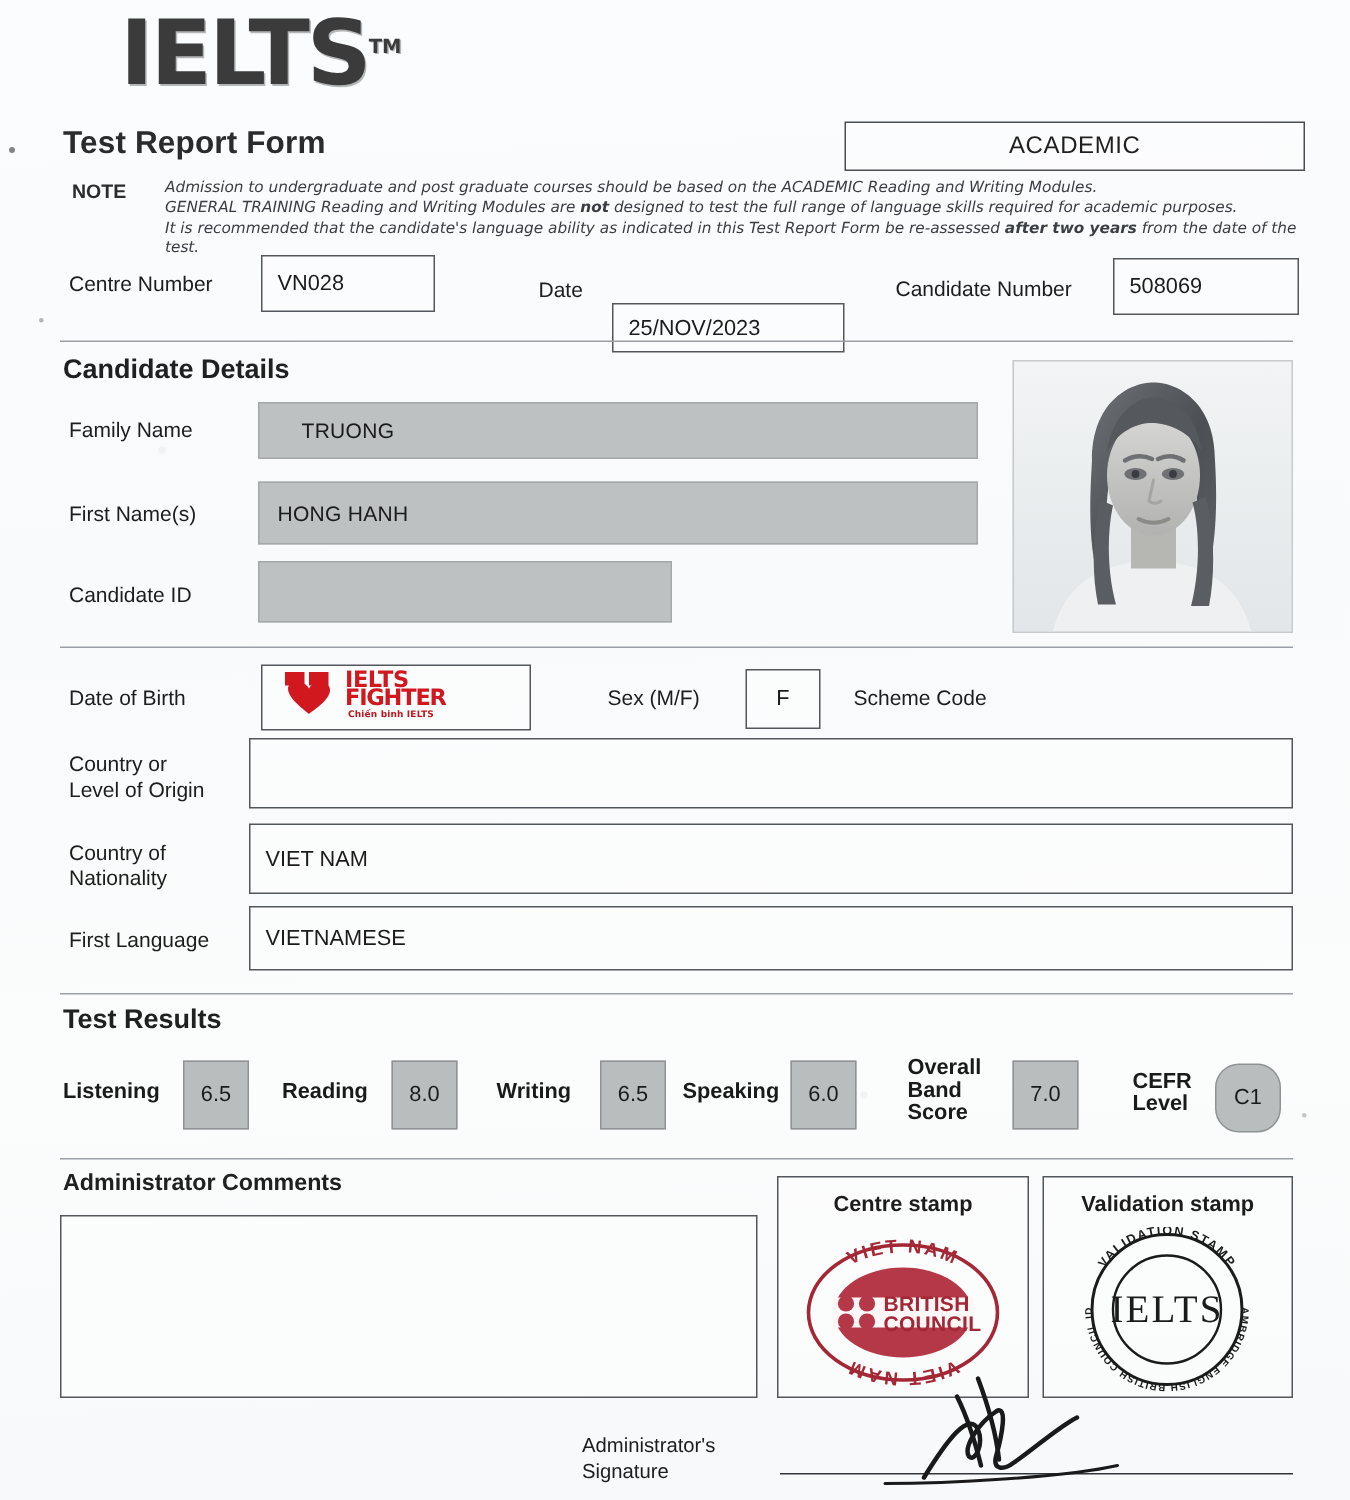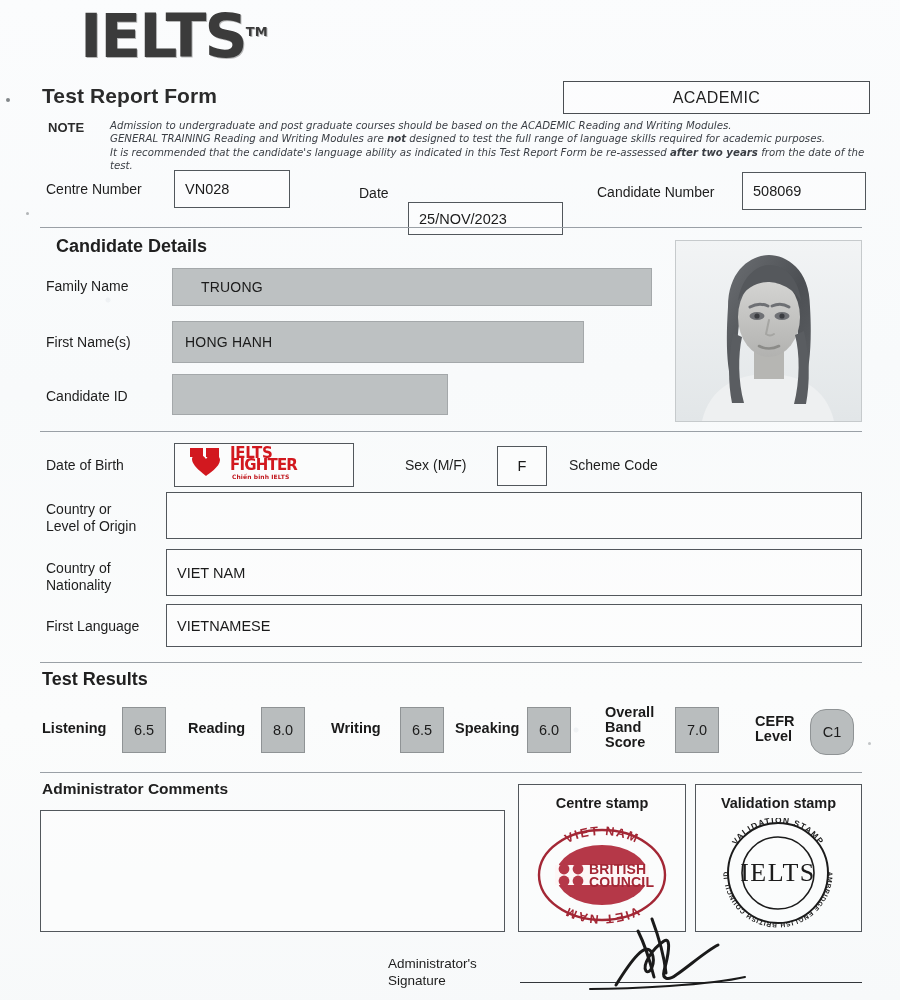--- a/index.html
+++ b/index.html
@@ -289,29 +289,29 @@
     <span>25/NOV/2023</span>
   </div>
 
   <div class="fieldlabel" style="left:597px;top:184px;">Candidate Number</div>
   <div class="inbox" style="left:742px;top:172px;width:124px;height:38px;">
     <span>508069</span>
   </div>
 
   <div class="rule" style="top:227px;"></div>
 
-  <div class="section-head" style="left:56px;top:236px;">Candidate Details</div>
+  <div class="section-head" style="left:42px;top:236px;">Candidate Details</div>
 
   <div class="fieldlabel" style="left:46px;top:278px;">Family Name</div>
   <div class="greybox" style="left:172px;top:268px;width:480px;height:38px;padding-left:28px;">
     <span>TRUONG</span>
   </div>
 
   <div class="fieldlabel" style="left:46px;top:334px;">First Name(s)</div>
-  <div class="greybox" style="left:172px;top:321px;width:412px;height:42px;">
+  <div class="greybox" style="left:172px;top:321px;width:480px;height:42px;">
     <span>HONG HANH</span>
   </div>
 
   <div class="fieldlabel" style="left:46px;top:388px;">Candidate ID</div>
   <div class="greybox" style="left:172px;top:374px;width:276px;height:41px;">
     <span></span>
   </div>
 
   <div class="photo">
     <svg viewBox="0 0 185 180" width="185" height="180">

